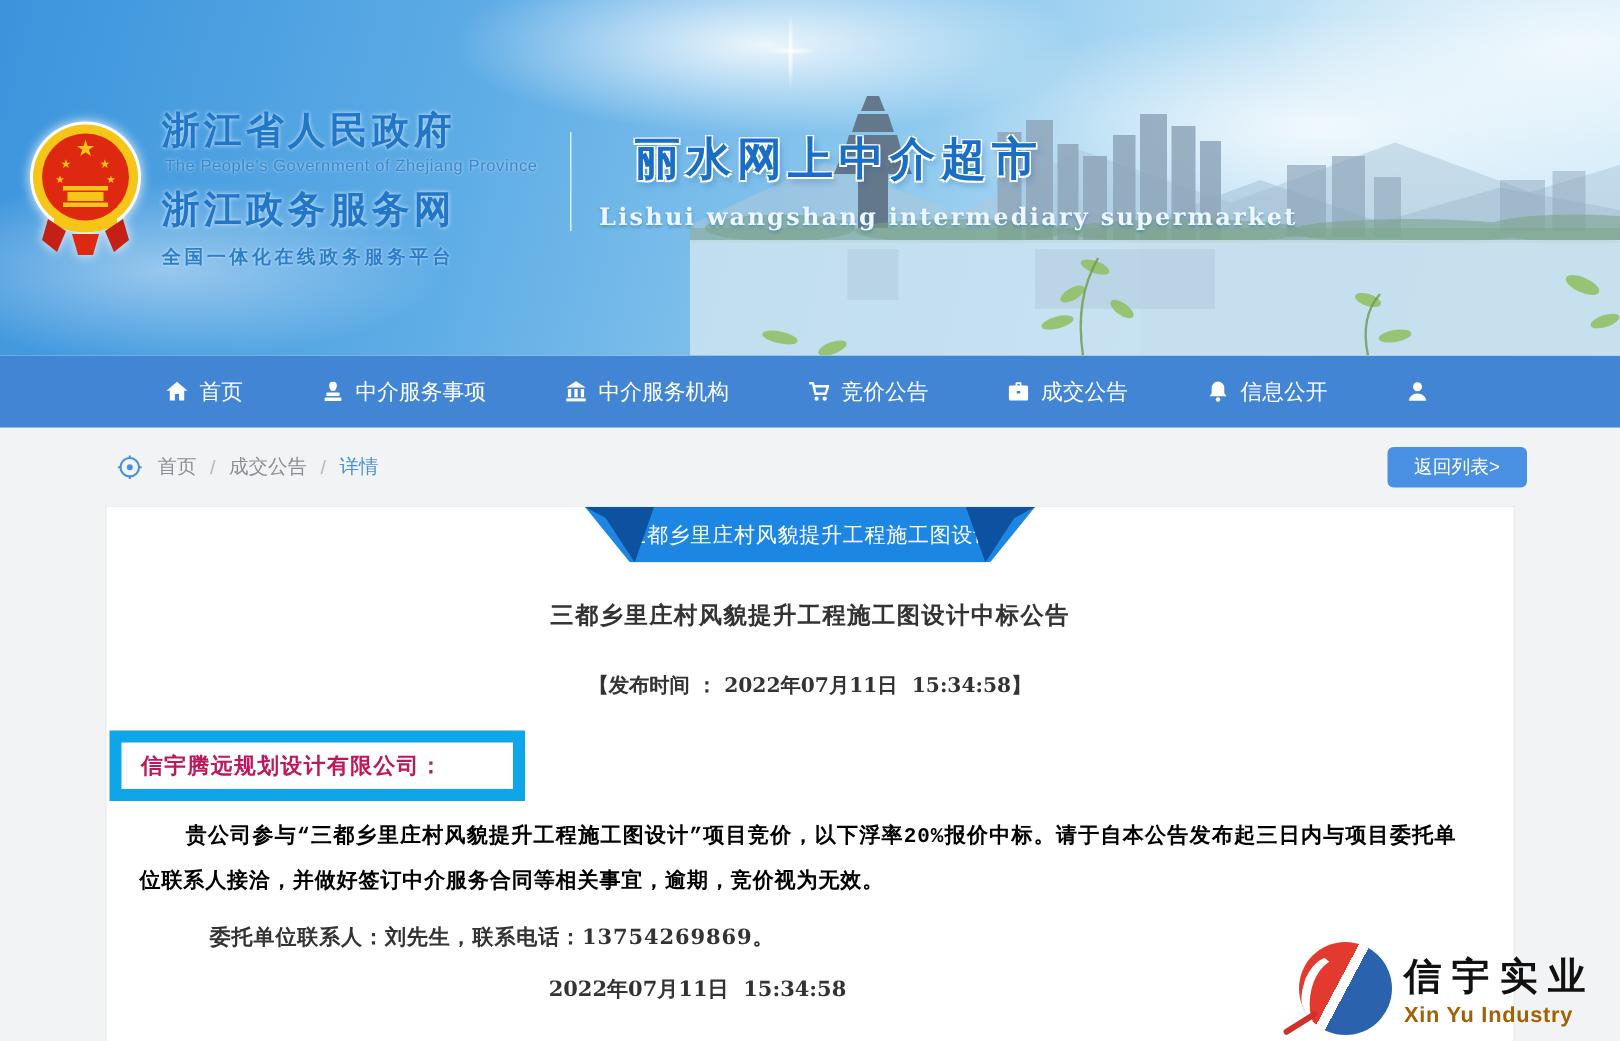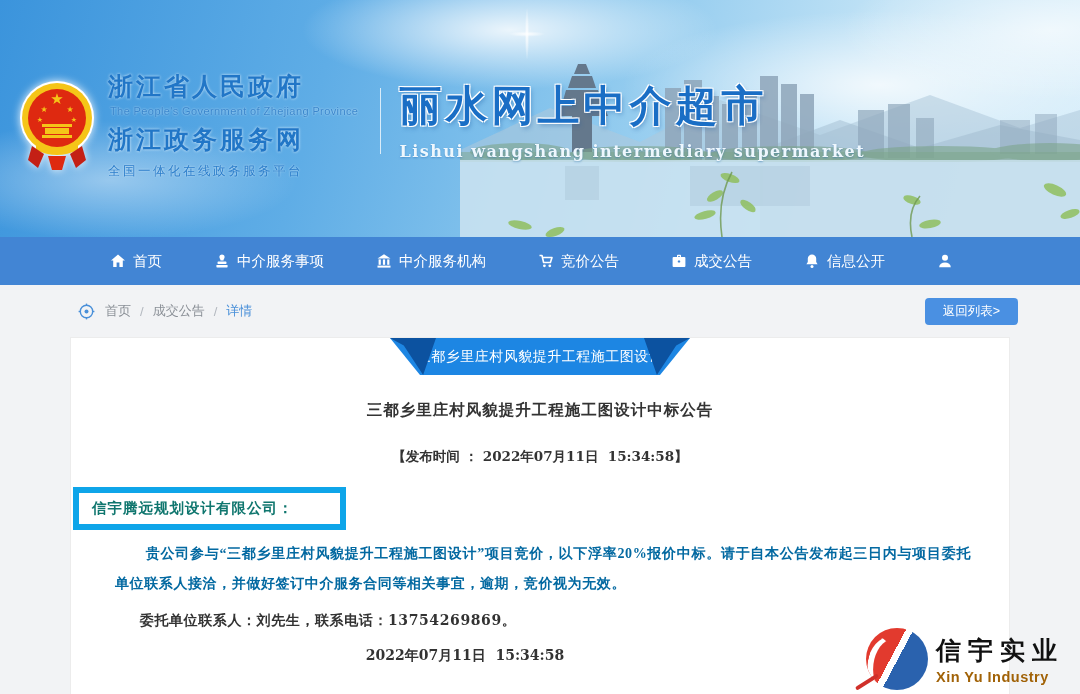--- a/index.html
+++ b/index.html
@@ -18,25 +18,25 @@
       radial-gradient(ellipse 3px 38px at 50% 50%, rgba(255,255,255,.95), rgba(255,255,255,0) 70%),
       radial-gradient(ellipse 26px 4px at 50% 50%, rgba(255,255,255,.9), rgba(255,255,255,0) 70%); }
   .scene { position:absolute; right:0; top:0; width:620px; height:237px; }
 
   .header-inner { position:absolute; left:0; top:0; width:100%; height:100%; display:flex; align-items:center; }
   .emblem { margin:10px 0 0 18px; flex:0 0 auto; filter:drop-shadow(0 0 4px rgba(255,255,255,.9)); cursor:pointer; }
   .gov-block { margin:12px 0 0 12px; flex:0 0 auto; }
   .gov-title { font-family:"DejaVu Serif","Liberation Serif",serif; font-weight:bold; font-size:25px; color:#2176c7; letter-spacing:3px; text-shadow:0 0 3px rgba(255,255,255,.8); }
   .gov-en { font-size:11px; color:#3b87cd; letter-spacing:.4px; margin:2px 0 6px 2px; text-shadow:0 0 2px rgba(255,255,255,.7); }
   .gov-portal { font-family:"DejaVu Serif","Liberation Serif",serif; font-weight:bold; font-size:25px; color:#2176c7; letter-spacing:3px; text-shadow:0 0 3px rgba(255,255,255,.8); }
-  .gov-platform { font-size:12.5px; font-weight:normal; color:#2b7ecb; letter-spacing:2.5px; margin-top:7px; text-shadow:0 0 2px rgba(255,255,255,.7); }
+  .gov-platform { font-size:12.5px; font-weight:bold; color:#2b7ecb; letter-spacing:2.5px; margin-top:7px; text-shadow:0 0 2px rgba(255,255,255,.7); }
   .v-divider { width:1px; height:66px; background:rgba(255,255,255,.75); margin:4px 0 0 22px; flex:0 0 auto; }
   .site-block { margin:2px 0 0 18px; flex:0 0 auto; }
-  .site-title { font-family:"DejaVu Serif","Liberation Serif",serif; font-weight:bold; font-size:42px; color:#1a6ec5; letter-spacing:4px;
-    text-shadow:-1px -1px 0 #fff, 1px -1px 0 #fff, -1px 1px 0 #fff, 1px 1px 0 #fff, 2px 3px 4px rgba(30,90,160,.35); }
+  .site-title { font-family:"DejaVu Serif","Liberation Serif",serif; font-weight:bold; font-size:30px; color:#1a6ec5; letter-spacing:4px;
+    text-shadow:-1px -1px 0 #fff, 1px -1px 0 #fff, -1px 1px 0 #fff, 1px 1px 0 #fff, 2px 3px 4px rgba(30,90,160,.35);margin-left:24px; }
   .site-en { font-family:"DejaVu Serif","Liberation Serif",serif; font-weight:bold; font-size:16px; color:#eef7fd; letter-spacing:1.5px; margin-top:8px; text-shadow:0 1px 2px rgba(40,110,180,.5); }
 
   
   .navbar { width:1080px; height:48px; background:#4285d4; display:flex; align-items:center; padding-left:96px; }
   .nav-item { display:flex; align-items:center; gap:7px; color:#fff; font-size:14.5px; cursor:pointer; padding:0 14px; height:48px; margin-right:24px; white-space:nowrap; }
   .nav-item svg { display:block; }
 
   
   .crumb-row { width:1080px; height:52px; display:flex; align-items:center; padding:0 62px 0 78px; }
   .crumb-icon { margin-right:10px; display:flex; }
@@ -51,24 +51,24 @@
   .ribbon-body { position:absolute; inset:0; background:#1d86e3; clip-path:polygon(0 0,100% 0,calc(100% - 30px) 100%,30px 100%);
     display:flex; align-items:center; justify-content:center; color:#fff; font-size:14px; letter-spacing:.5px; }
   .fold { position:absolute; top:0; width:46px; height:37px; background:#0c52a0; }
   .fold-l { left:0;  clip-path:polygon(0 0,100% 0,72% 100%,30% 20%); }
   .fold-r { right:0; clip-path:polygon(0 0,100% 0,70% 20%,28% 100%); }
 
   .doc-title { text-align:center; margin-top:25px; font-size:15.5px; font-weight:bold; color:#333;
     font-family:"DejaVu Serif","Liberation Serif",serif; letter-spacing:1px; }
   .publish { text-align:center; margin-top:27px; font-size:13.5px; font-weight:bold; color:#333; white-space:pre;
     font-family:"DejaVu Serif","Liberation Serif",serif; }
-  .recipient-box { display:inline-block; margin:21px 0 0 2px; border:6px solid #0ea5e9; padding:6px 46px 6px 13px;
-    font-size:14.5px; font-weight:bold; color:#0f766e; font-family:"DejaVu Serif","Liberation Serif",serif; letter-spacing:1px; }
-  .body-text { margin:9px 38px 0 44px; text-indent:2.2em; font-size:14px; font-weight:bold; color:#0369a1;
-    line-height:30px; letter-spacing:.6px; font-family:Liberation Serif, serif; text-align:justify; }
+  .recipient-box { display:inline-block; margin:21px 0 0 2px; border:8px solid #0ea5e9; padding:6px 46px 6px 13px;
+    font-size:14.5px; font-weight:bold; color:#be185d; font-family:"DejaVu Serif","Liberation Serif",serif; letter-spacing:1px; }
+  .body-text { margin:9px 38px 0 22px; text-indent:2.2em; font-size:14px; font-weight:bold; color:#000000;
+    line-height:30px; letter-spacing:.6px; font-family:Liberation Mono, monospace; text-align:justify; }
   .contact-line { margin:13px 38px 0 38px; text-indent:2.2em; font-size:14px; font-weight:bold; color:#333;
     letter-spacing:.6px; font-family:"DejaVu Serif","Liberation Serif",serif; }
   .client-line { text-align:center; margin:17px 150px 0 0; font-size:14px; font-weight:bold; color:#333;
     letter-spacing:1px; font-family:"DejaVu Serif","Liberation Serif",serif; }
   .date-line { text-align:center; margin:17px 150px 0 0; font-size:14px; font-weight:bold; color:#333; white-space:pre;
     font-family:"DejaVu Serif","Liberation Serif",serif; }
 
   
   .watermark { position:absolute; right:16px; bottom:4px; display:flex; align-items:center; gap:8px; }
   .wm-circle { position:relative; width:62px; height:62px; border-radius:50%; overflow:hidden;

